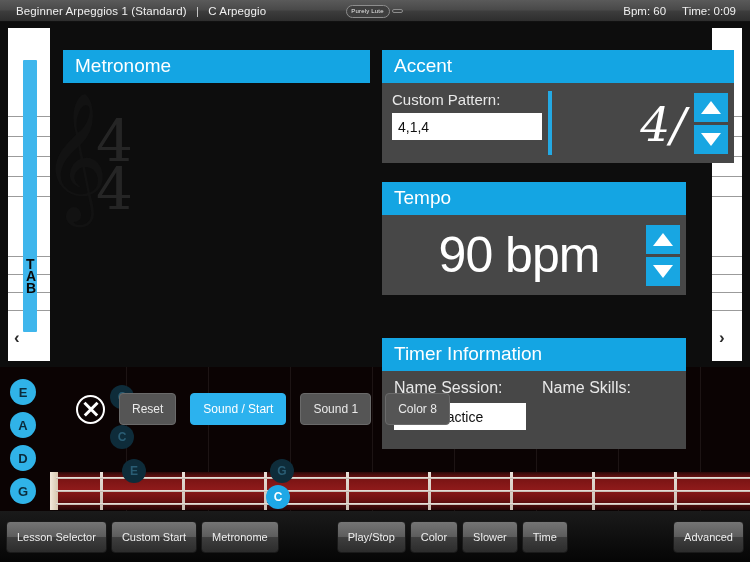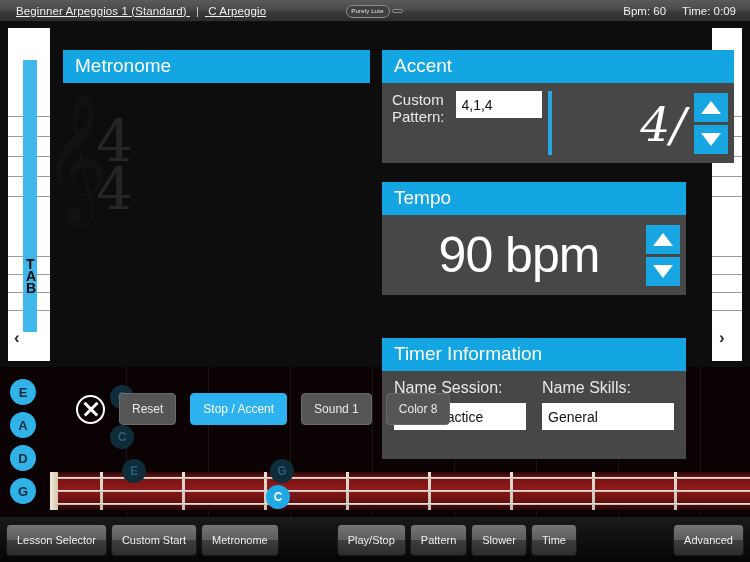--- a/index.html
+++ b/index.html
@@ -12,21 +12,21 @@
   #app { position: relative; width: 750px; height: 562px; background: #000; }
 
   
   .titlebar {
     position: absolute; left: 0; top: 0; width: 750px; height: 22px;
     background: linear-gradient(to bottom, #5a5a5a 0%, #4a4a4a 45%, #3c3c3c 55%, #2e2e2e 100%);
     border-bottom: 1px solid #111;
     display: flex; align-items: center;
     color: #f0f0f0; font-size: 11.5px;
   }
-  .titlebar .tb-left { padding-left: 16px; white-space: nowrap; letter-spacing: .1px; text-decoration: underline; }
+  .titlebar .tb-left { padding-left: 16px; white-space: nowrap; letter-spacing: .1px; }
   .titlebar .tb-sep { padding: 0 6px; color: #cfcfcf; }
   .titlebar .tb-right {
     margin-left: auto; padding-right: 14px; display: flex; gap: 16px; white-space: nowrap;
   }
   .tb-logo {
     position: absolute; left: 345px; top: 4px;
     width: 58px; height: 14px;
     display: flex; align-items: center; justify-content: center;
   }
   .tb-logo .pill {
@@ -156,21 +156,21 @@
   }
   .met-time {
     position: absolute; left: 0; right: 0; bottom: 8px; text-align: center;
     color: #ffffff; font-size: 46px; line-height: 1;
   }
 
   #accent-panel { left: 382px; top: 50px; width: 352px; height: 124px; }
   #accent-panel .panel-body {
     height: 80px; display: flex; align-items: stretch; padding: 8px 6px 8px 10px;
   }
-  .accent-left { flex: 0 0 150px; display: flex; flex-direction: row; gap: 5px; }
+  .accent-left { flex: 0 0 150px; display: flex; flex-direction: column; gap: 5px; }
   .accent-left .lbl { color: #e8e8e8; font-size: 15px; }
   .txt-input {
     background: #ffffff; border: none; color: #101010;
     font-family: "Liberation Sans", sans-serif; font-size: 14px;
     padding: 4px 6px; width: 100%; height: 27px;
   }
   .accent-divider { width: 4px; background: #24a9e3; margin: 0 10px 0 6px; }
   .accent-value {
     flex: 1; color: #ffffff; font-size: 47px; line-height: 68px;
     text-align: right; padding-right: 8px; font-family: "DejaVu Serif", serif;
@@ -194,21 +194,21 @@
   #tempo-panel .panel-body {
     height: 80px; display: flex; align-items: center; padding: 6px 6px 6px 10px;
   }
   .tempo-value {
     flex: 1; color: #ffffff; font-size: 50px; line-height: 1; text-align: center;
     letter-spacing: -1px;
   }
 
   #timer-panel { left: 382px; top: 314px; width: 304px; height: 122px; margin-top: 24px; }
   #timer-panel .panel-body {
-    height: 88px; display: flex; gap: 16px; padding: 8px 12px;
+    height: 78px; display: flex; gap: 16px; padding: 8px 12px;
   }
   .timer-col { flex: 1; display: flex; flex-direction: column; gap: 6px; }
   .timer-col .lbl { color: #e8e8e8; font-size: 16px; }
 
   
   .met-controls {
     position: absolute; left: 76px; top: 393px;
     display: flex; align-items: center; gap: 14px;
   }
   .close-btn {
@@ -223,21 +223,21 @@
   .close-btn::after  { transform: translate(-50%,-50%) rotate(-45deg); }
   .ctl-btn {
     background: #555555; color: #eaeaea; font-size: 12px;
     padding: 8px 12px; border-radius: 4px; border: 1px solid #6a6a6a;
     cursor: pointer; white-space: nowrap;
   }
   .ctl-btn.active { background: #2cb2ee; color: #ffffff; border-color: #2cb2ee; }
 
   
   .toolbar {
-    position: absolute; left: 0; bottom: 0; width: 750px; height: 45px;
+    position: absolute; left: 0; bottom: 0; width: 750px; height: 51px;
     background: linear-gradient(to bottom, #1a1a1a, #050505);
     display: flex; align-items: center;
   }
   .tb-group { display: flex; gap: 4px; }
   .tb-btn {
     background: linear-gradient(to bottom, #757575 0%, #5c5c5c 50%, #3e3e3e 51%, #2c2c2c 100%);
     color: #efefef; font-size: 11px; border: 1px solid #1a1a1a; border-radius: 4px;
     padding: 9px 10px; cursor: pointer; white-space: nowrap;
   }
   .tb-spacer { flex: 1; }
@@ -384,43 +384,42 @@
 
   <div class="panel" id="timer-panel">
     <div class="panel-head">Timer Information</div>
     <div class="panel-body">
       <div class="timer-col">
         <div class="lbl">Name Session:</div>
         <input class="txt-input" type="text" value="Free Practice" style="">
       </div>
       <div class="timer-col">
         <div class="lbl">Name Skills:</div>
-        <input class="txt-input" type="text" value="General" style="">
       </div>
     </div>
   </div>
 
   <div class="met-controls">
     <div class="close-btn"></div>
     <div class="ctl-btn">Reset</div>
-    <div class="ctl-btn active">Stop / Accent</div>
+    <div class="ctl-btn active">Sound / Start</div>
     <div class="ctl-btn">Sound 1</div>
     <div class="ctl-btn">Color 8</div>
   </div>
 
   <div class="toolbar">
     <div class="tb-group" style="margin-left:6px">
       <div class="tb-btn">Lesson Selector</div>
       <div class="tb-btn">Custom Start</div>
       <div class="tb-btn">Metronome</div>
     </div>
     <div class="tb-spacer" style="flex:0 0 58px"></div>
     <div class="tb-group">
       <div class="tb-btn">Play/Stop</div>
-      <div class="tb-btn">Pattern</div>
+      <div class="tb-btn">Color</div>
       <div class="tb-btn">Slower</div>
       <div class="tb-btn">Time</div>
     </div>
     <div class="tb-spacer"></div>
     <div class="tb-group" style="margin-right:6px">
       <div class="tb-btn">Advanced</div>
     </div>
   </div>
 
 </div>

